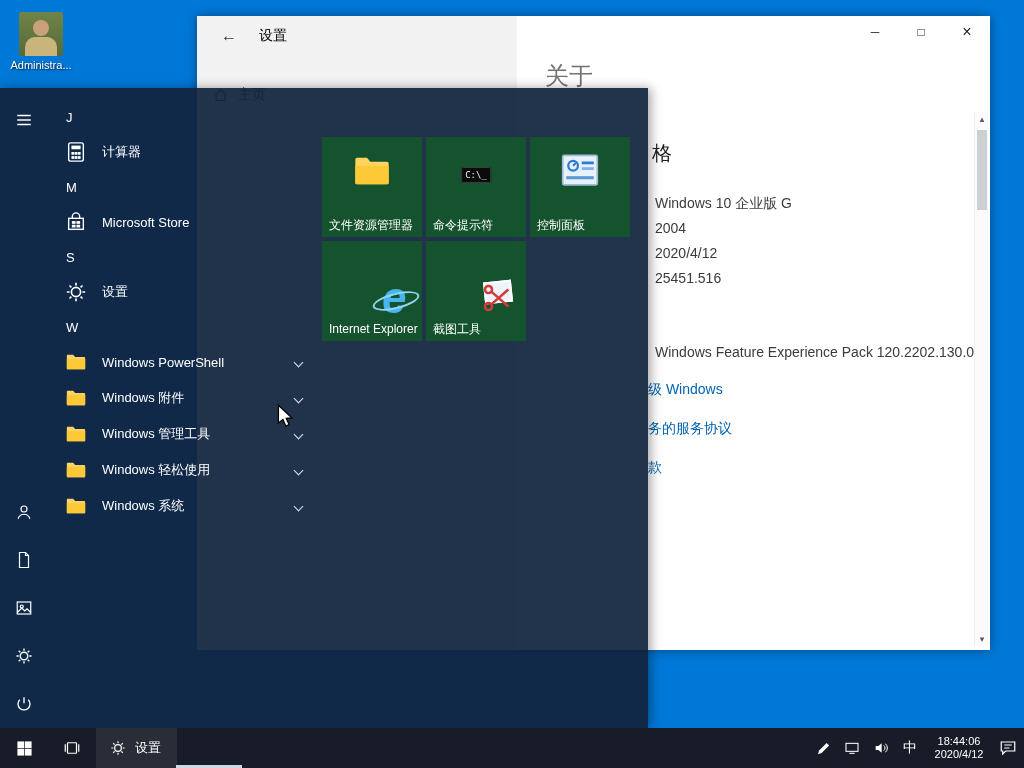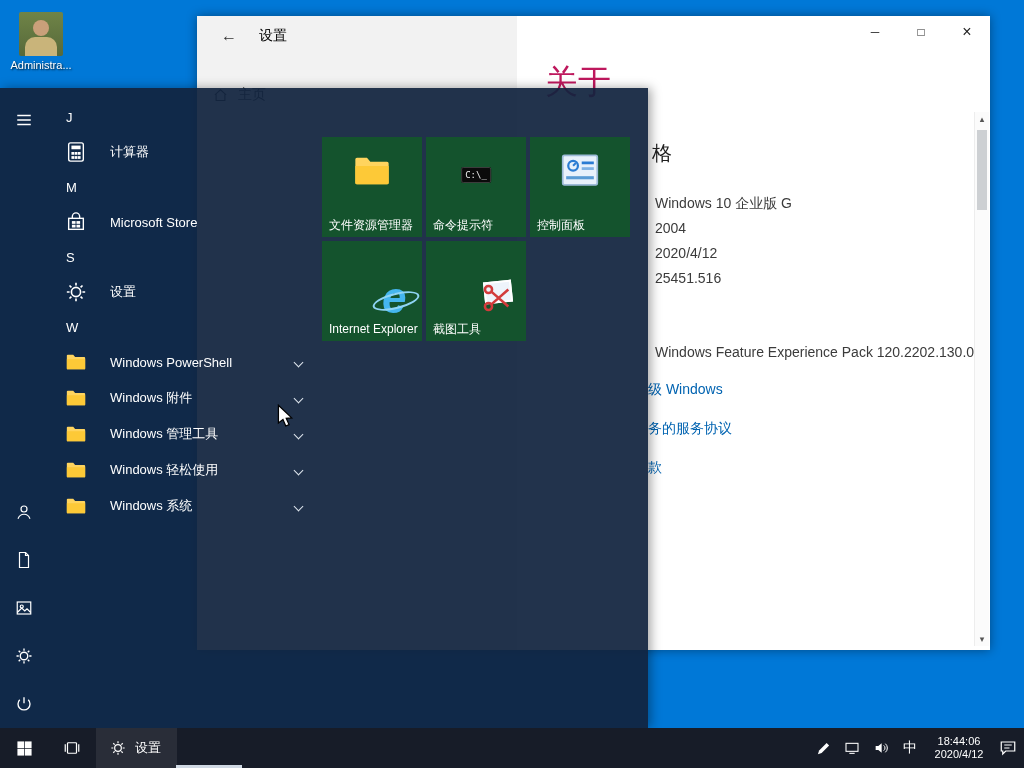--- a/index.html
+++ b/index.html
@@ -16,37 +16,37 @@
 
   
   .win{position:absolute;left:197px;top:16px;width:793px;height:634px;background:#fff;box-shadow:0 0 10px rgba(0,0,0,.4);z-index:1;}
   .win-left{position:absolute;left:0;top:0;width:320px;height:100%;background:#f2f2f2;}
   .back-btn{position:absolute;left:12px;top:6px;width:40px;height:28px;font-size:16px;color:#333;display:flex;align-items:center;justify-content:center;}
   .win-title{position:absolute;left:62px;top:11px;font-size:14px;color:#000;}
   .nav-home{position:absolute;left:16px;top:70px;font-size:14px;color:#333;display:flex;align-items:center;gap:10px;}
   .caption{position:absolute;right:0;top:0;display:flex;}
   .cap-btn{width:46px;height:32px;display:flex;align-items:center;justify-content:center;color:#1f1f1f;font-size:12px;}
   .cap-btn.close{font-size:16px;}
-  .page-title{position:absolute;left:348px;top:44px;font-size:33px;font-weight:300;color:#be185d;}
+  .page-title{position:absolute;left:348px;top:44px;font-size:24px;font-weight:300;color:#737373;}
   .spec-head{position:absolute;left:455px;top:124px;font-size:20px;color:#202020;}
   .about-line{position:absolute;left:458px;font-size:14px;color:#3b3b3b;white-space:nowrap;}
   .about-link{position:absolute;left:451px;font-size:14px;color:#0063b1;white-space:nowrap;margin-top:11px;}
   .scrollbar{position:absolute;right:1px;top:96px;bottom:4px;width:15px;background:#fbfbfb;border-left:1px solid #ededed;}
   .sb-arrow{position:absolute;left:0;width:100%;text-align:center;font-size:9px;color:#555;}
   .sb-up{top:2px;} .sb-down{bottom:2px;}
   .sb-thumb{position:absolute;left:2px;top:18px;width:10px;height:80px;background:#cdd0d3;}
 
   
   .start-menu{position:absolute;left:0;top:88px;width:648px;height:640px;background:rgba(17,35,62,0.93);z-index:2;box-shadow:3px 0 10px rgba(0,0,0,.35);color:#fff;}
   .rail-btn{position:absolute;left:12px;width:24px;height:24px;display:flex;align-items:center;justify-content:center;}
   .rail-btn svg{width:18px;height:18px;}
   .app-list{position:absolute;left:48px;top:12px;width:272px;}
   .al-row{display:flex;align-items:center;}
   .al-letter{height:34px;padding-left:18px;font-size:13px;color:#fff;}
-  .al-app{height:36px;gap:8px;}
+  .al-app{height:36px;}
   .al-icon{width:24px;height:24px;margin-left:16px;display:flex;align-items:center;justify-content:center;flex:0 0 auto;}
   .al-icon svg{width:22px;height:22px;}
   .al-label{margin-left:14px;font-size:13px;color:#fff;white-space:nowrap;}
   .chev{margin-left:auto;margin-right:18px;width:7px;height:7px;border-right:1.5px solid #dfe6ee;border-bottom:1.5px solid #dfe6ee;transform:rotate(45deg);flex:0 0 auto;}
   .tiles{position:absolute;left:322px;top:49px;display:grid;grid-template-columns:repeat(3,100px);grid-auto-rows:100px;gap:4px;}
   .tile{position:relative;background:#14532d;}
   .tile-icon{position:absolute;left:50%;top:36%;transform:translate(-50%,-50%);}
   .tile-label{position:absolute;left:7px;right:4px;bottom:5px;font-size:12px;line-height:14px;color:#fff;}
   .cmd-box{width:40px;height:32px;background:#0b0b0b;border:1px solid #3c3c3c;border-radius:2px;color:#eee;font-family:"DejaVu Sans Mono","Liberation Mono",monospace;font-size:9px;padding:2px 3px;text-align:left;}
   .ie-wrap{position:relative;width:48px;height:48px;}

